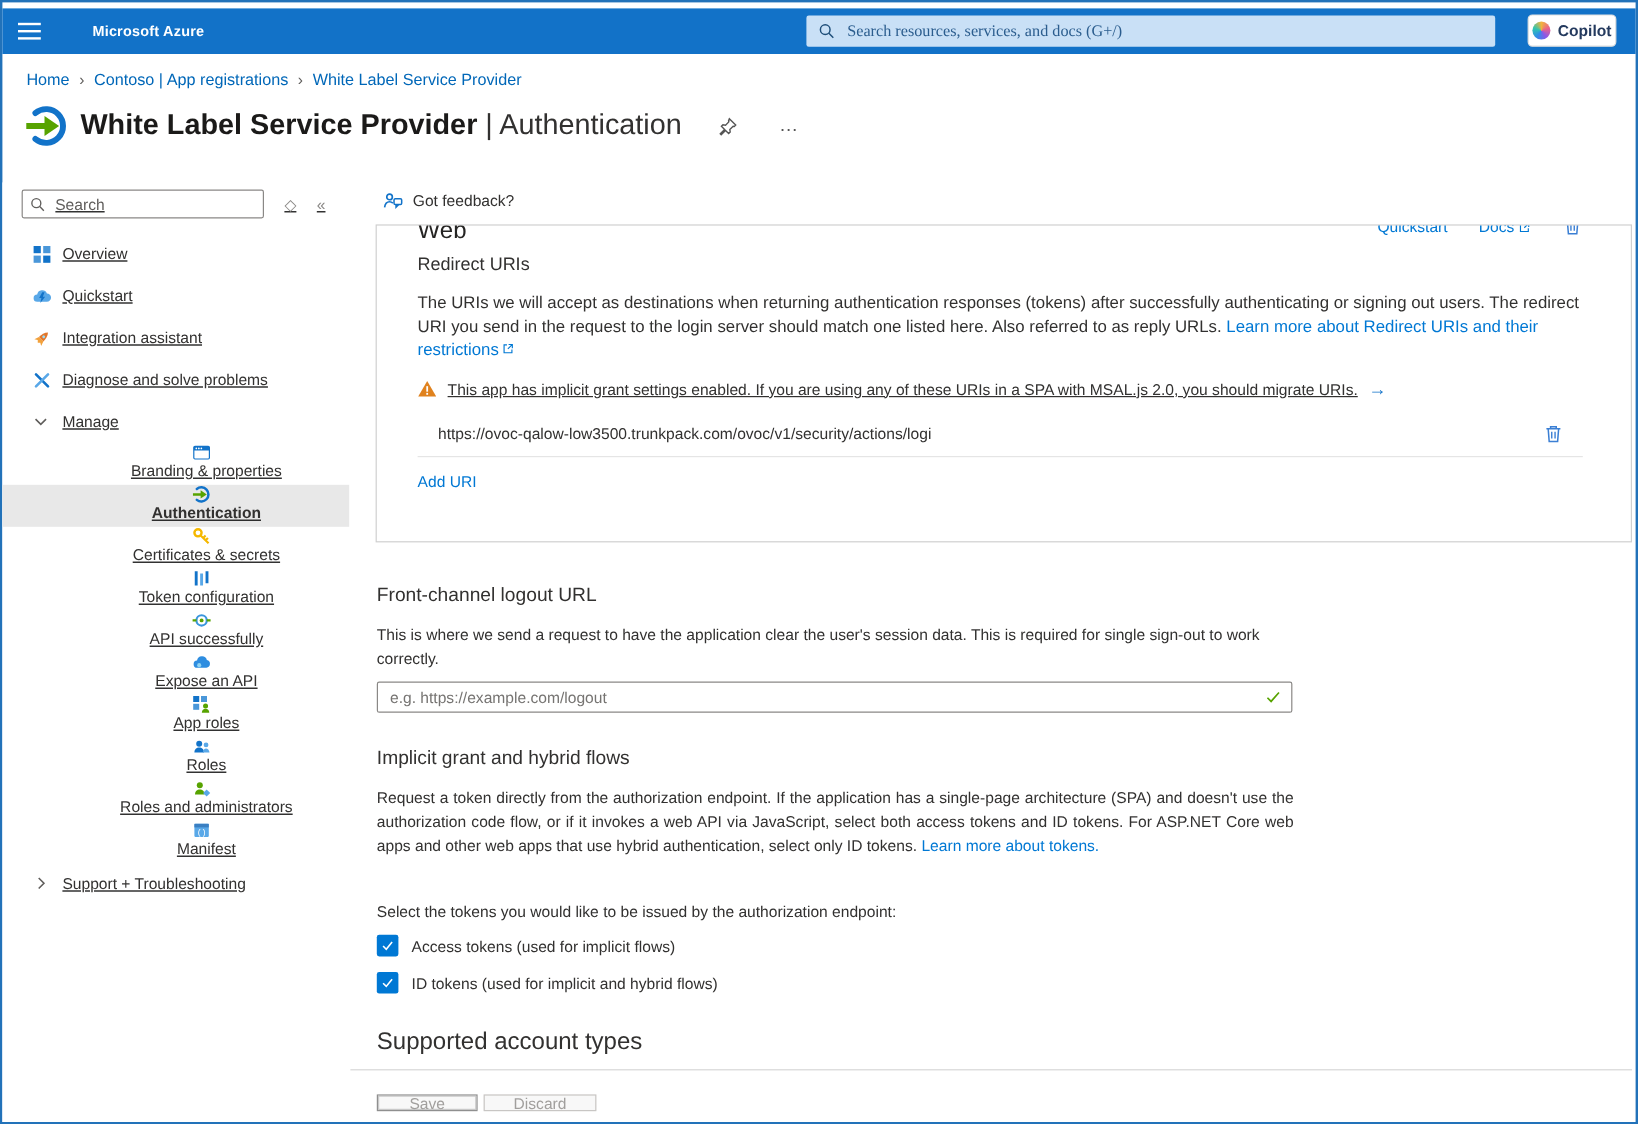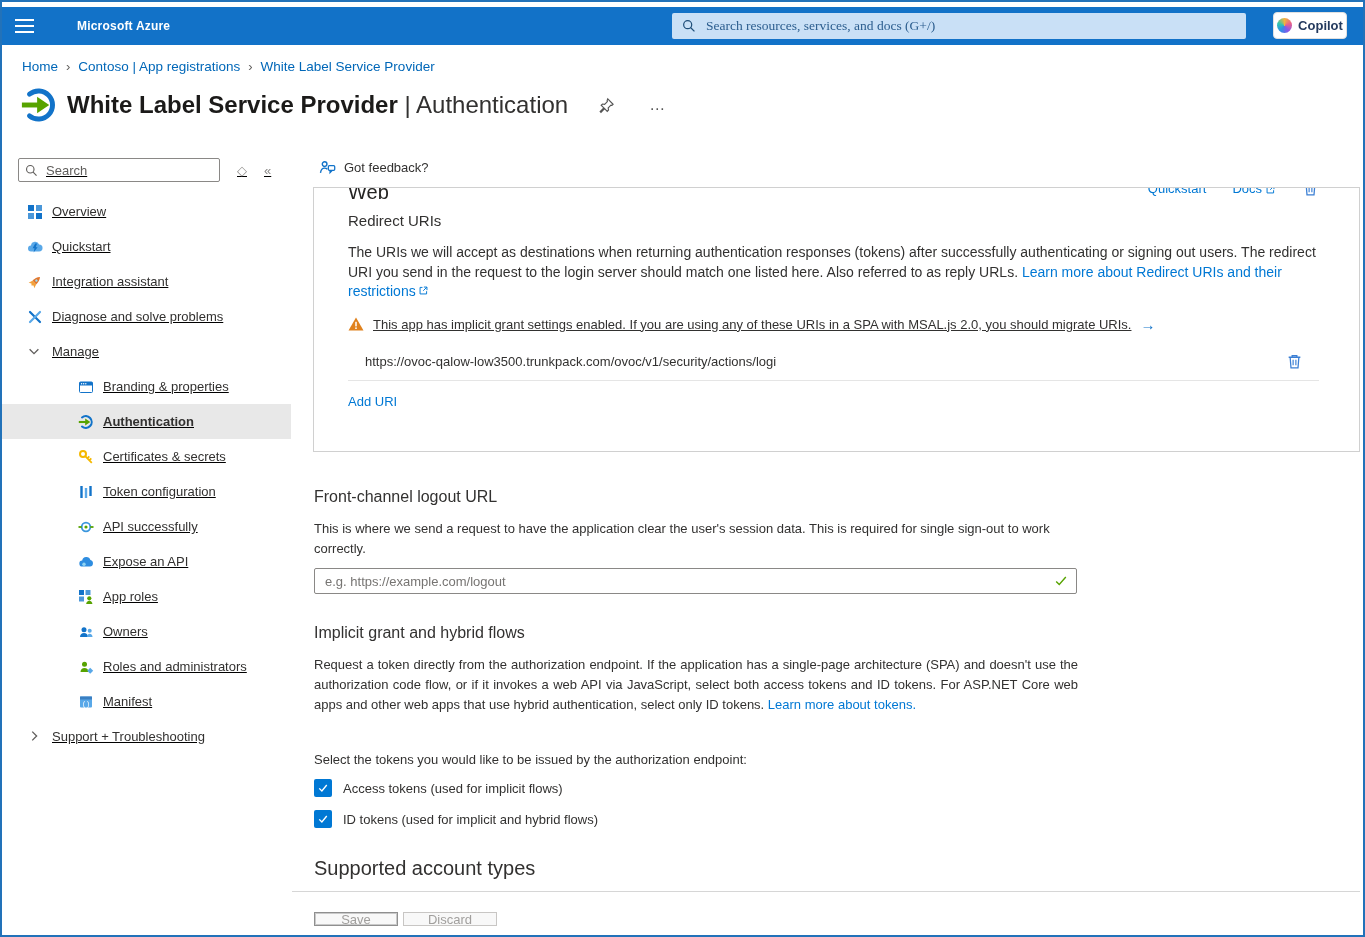--- a/index.html
+++ b/index.html
@@ -42,21 +42,21 @@
   .side-search{width:202px;height:24px;border:1px solid #8a8886;border-radius:2px;display:flex;
     align-items:center;padding:0 6px;gap:6px;box-sizing:border-box;color:#605e5c;}
   .side-search input{flex:1;border:none;outline:none;font-size:13px;color:#323130;min-width:0;
     font-family:"Liberation Sans",sans-serif;}
   .side-search input::placeholder{color:#605e5c;opacity:1;}
   .side-glyph{color:#8a8886;font-size:13px;margin-left:17px;cursor:pointer;}
   .nav{margin-top:12px;}
   .nav-item{height:35px;display:flex;align-items:center;font-size:13px;color:#323130;cursor:pointer;}
   .nav-item .nicon{width:16px;height:16px;margin-right:9px;flex:none;display:inline-flex;}
   .lvl1{padding-left:25px;}
-  .lvl2{padding-left:76px;}
+  .lvl2{padding-left:51px;flex-direction:column;}
   .grp{padding-left:25px;color:#323130;}
   .grp .nicon{color:#605e5c;}
   .nav-item.selected{background:#e8e8e8;}
   .nav-item.selected .nlabel{font-weight:700;}
   
   .feedback{position:absolute;top:157px;left:317px;display:flex;align-items:center;gap:8px;
     font-size:13px;color:#323130;cursor:pointer;}
   .web-panel{position:absolute;top:185px;left:311px;width:1047px;height:265px;
     border:1px solid #d0d0d0;box-sizing:border-box;overflow:hidden;background:#fff;}
   .wp-inner{padding:0 40px 0 34px;}
@@ -284,21 +284,21 @@
       </div>
       <div class="nav-item lvl2">
         <span class="nicon">
           <svg width="16" height="16" viewBox="0 0 16 16">
               <circle cx="6" cy="5.8" r="2.5" fill="#1273c9"></circle>
               <path d="M2 13c0-2.5 1.8-4 4-4s4 1.5 4 4z" fill="#1273c9"></path>
               <circle cx="11.7" cy="6.8" r="2" fill="#59a8e8"></circle>
               <path d="M9 13c.3-2 1.4-3.2 2.7-3.2 1.3 0 2.6 1.2 2.9 3.2z" fill="#59a8e8"></path>
             </svg>
         </span>
-          <span class="nlabel">Owners</span>
+          <span class="nlabel">Roles</span>
       </div>
       <div class="nav-item lvl2">
         <span class="nicon">
           <svg width="16" height="16" viewBox="0 0 16 16">
               <circle cx="6.5" cy="5.3" r="2.5" fill="#57a300"></circle>
               <path d="M2.5 13c0-2.5 1.8-4 4-4s4 1.5 4 4z" fill="#57a300"></path>
               <rect x="10.1" y="9.7" width="4.2" height="4.2" transform="rotate(45 12.2 11.8)" fill="#59a8e8"></rect>
             </svg>
         </span>
           <span class="nlabel">Roles and administrators</span>

